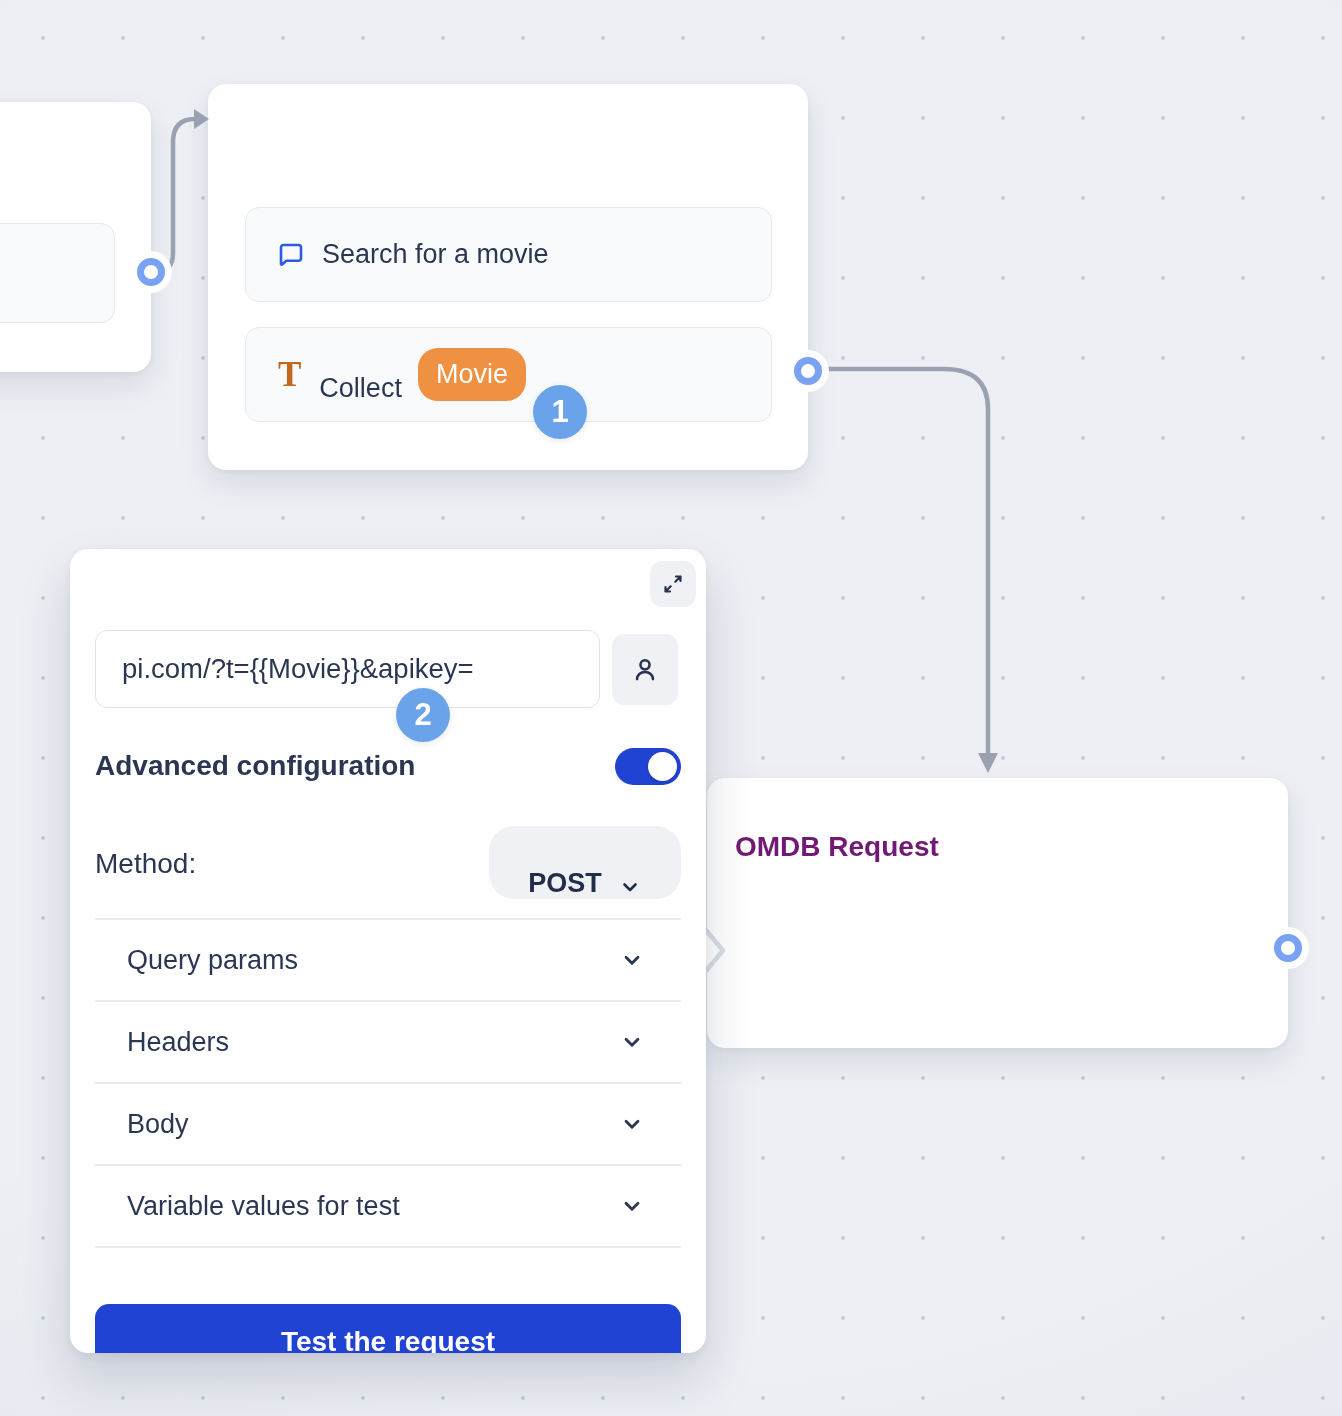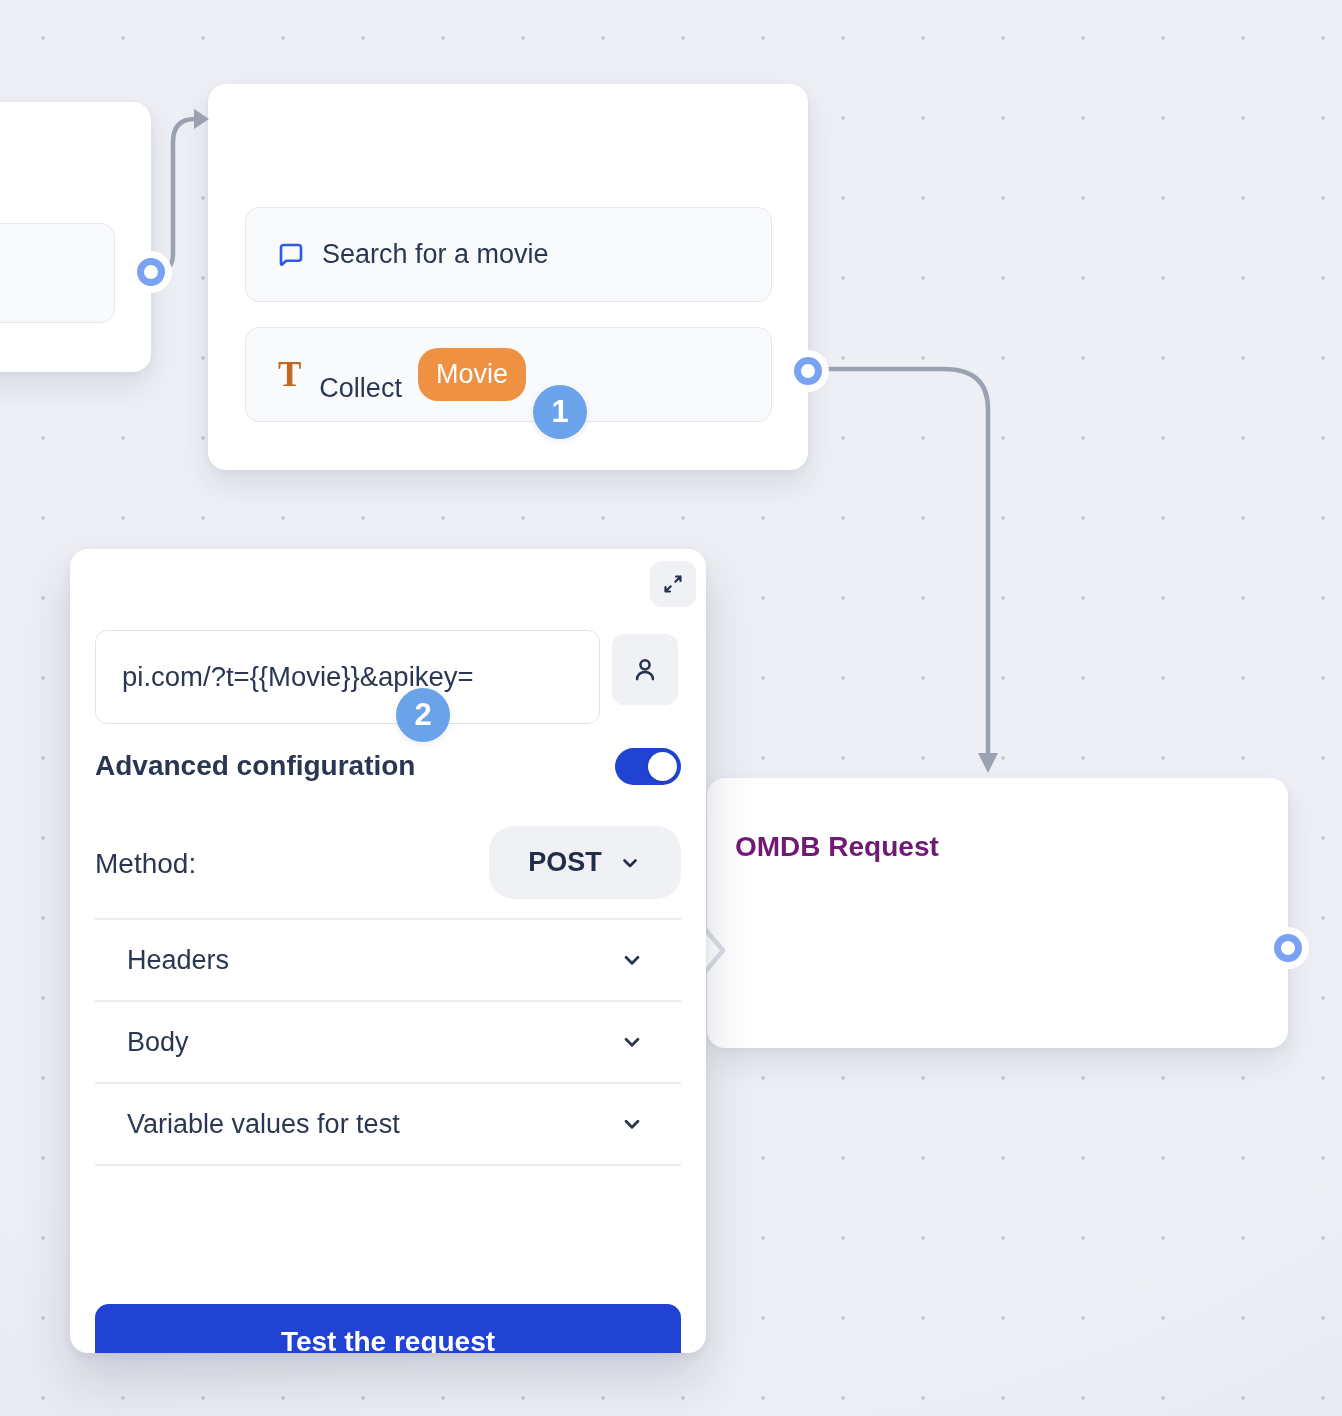--- a/index.html
+++ b/index.html
@@ -26,30 +26,30 @@
   .badge{position:absolute;width:54px;height:54px;border-radius:50%;background:#6ba3ea;
     color:#fff;font-size:31px;font-weight:700;display:flex;align-items:center;justify-content:center;
     z-index:7;box-shadow:0 2px 6px rgba(30,40,75,.10);}
   .chip{display:inline-block;background:#ef9142;color:#fff;font-size:27px;line-height:53px;
     height:53px;padding:0 18px;border-radius:20px;margin-left:16px;}
   .t-glyph{font-family:"Liberation Serif","DejaVu Serif",serif;font-size:35px;font-weight:700;color:#c2671e;line-height:1;}
   .panel{position:absolute;left:70px;top:549px;width:636px;height:804px;background:#fff;border-radius:18px;
     z-index:5;overflow:hidden;box-shadow:0 26px 50px rgba(30,40,75,.17),0 4px 10px rgba(30,40,75,.06);}
   .sq-btn{position:absolute;background:#eff1f5;border:none;border-radius:12px;display:flex;
     align-items:center;justify-content:center;cursor:pointer;padding:0;}
-  .url-input{position:absolute;left:25px;top:81px;width:505px;height:94px;border:1.5px solid #dfe4ea;
+  .url-input{position:absolute;left:25px;top:81px;width:505px;height:78px;border:1.5px solid #dfe4ea;
     border-radius:12px;background:#fff;color:#2b3752;font-size:27.5px;padding:0 16px 0 26px;
     font-family:inherit;outline:none;white-space:nowrap;overflow:hidden;}
   .panel-label{position:absolute;font-size:28px;color:#2b3752;}
   .toggle{position:absolute;left:545px;top:199px;width:66px;height:37px;border-radius:19px;
     background:#2143d4;cursor:pointer;}
   .toggle .knob{position:absolute;right:4px;top:4px;width:29px;height:29px;border-radius:50%;
     background:#fff;box-shadow:0 1px 3px rgba(0,0,0,.18);}
   .select{position:absolute;left:419px;top:277px;width:192px;height:73px;background:#eff1f5;
-    border-radius:25px;display:flex;align-items:center;justify-content:center;gap:16px;cursor:pointer;}
+    border-radius:25px;display:flex;align-items:flex-end;justify-content:center;gap:16px;cursor:pointer;}
   .select .val{font-size:27px;font-weight:700;color:#222d49;}
   .accordion{position:absolute;left:25px;top:369px;width:586px;border-top:2px solid #e8ebef;}
   .acc-row{height:82px;border-bottom:2px solid #e8ebef;display:flex;align-items:center;
     padding:0 36px 0 32px;cursor:pointer;}
   .acc-row .row-label{flex:1;}
   .test-btn{position:absolute;left:25px;top:731px;width:586px;height:75px;background:#2143d4;
     border:none;border-radius:14px 14px 0 0;color:#fff;font-size:28px;font-weight:700;
     font-family:inherit;cursor:pointer;margin-top:24px;}
   .icon{display:inline-flex;flex:none;}
 </style>
@@ -123,20 +123,28 @@
       <span class="val">POST</span>
       <span class="icon">
         <svg width="24" height="24" viewBox="0 0 24 24" fill="none" stroke="#222d49" stroke-width="2.6" stroke-linecap="round" stroke-linejoin="round">
             <path d="M6.5 9.5 L12 15 L17.5 9.5"></path>
           </svg>
       </span>
     </div>
 
     <div class="accordion">
       <div class="acc-row">
+        <span class="row-label">Query params</span>
+        <span class="icon">
+          <svg width="26" height="26" viewBox="0 0 24 24" fill="none" stroke="#2b3752" stroke-width="2.6" stroke-linecap="round" stroke-linejoin="round">
+              <path d="M6.5 9.5 L12 15 L17.5 9.5"></path>
+            </svg>
+        </span>
+      </div>
+      <div class="acc-row">
         <span class="row-label">Headers</span>
         <span class="icon">
           <svg width="26" height="26" viewBox="0 0 24 24" fill="none" stroke="#2b3752" stroke-width="2.6" stroke-linecap="round" stroke-linejoin="round">
               <path d="M6.5 9.5 L12 15 L17.5 9.5"></path>
             </svg>
         </span>
       </div>
       <div class="acc-row">
         <span class="row-label">Body</span>
         <span class="icon">

